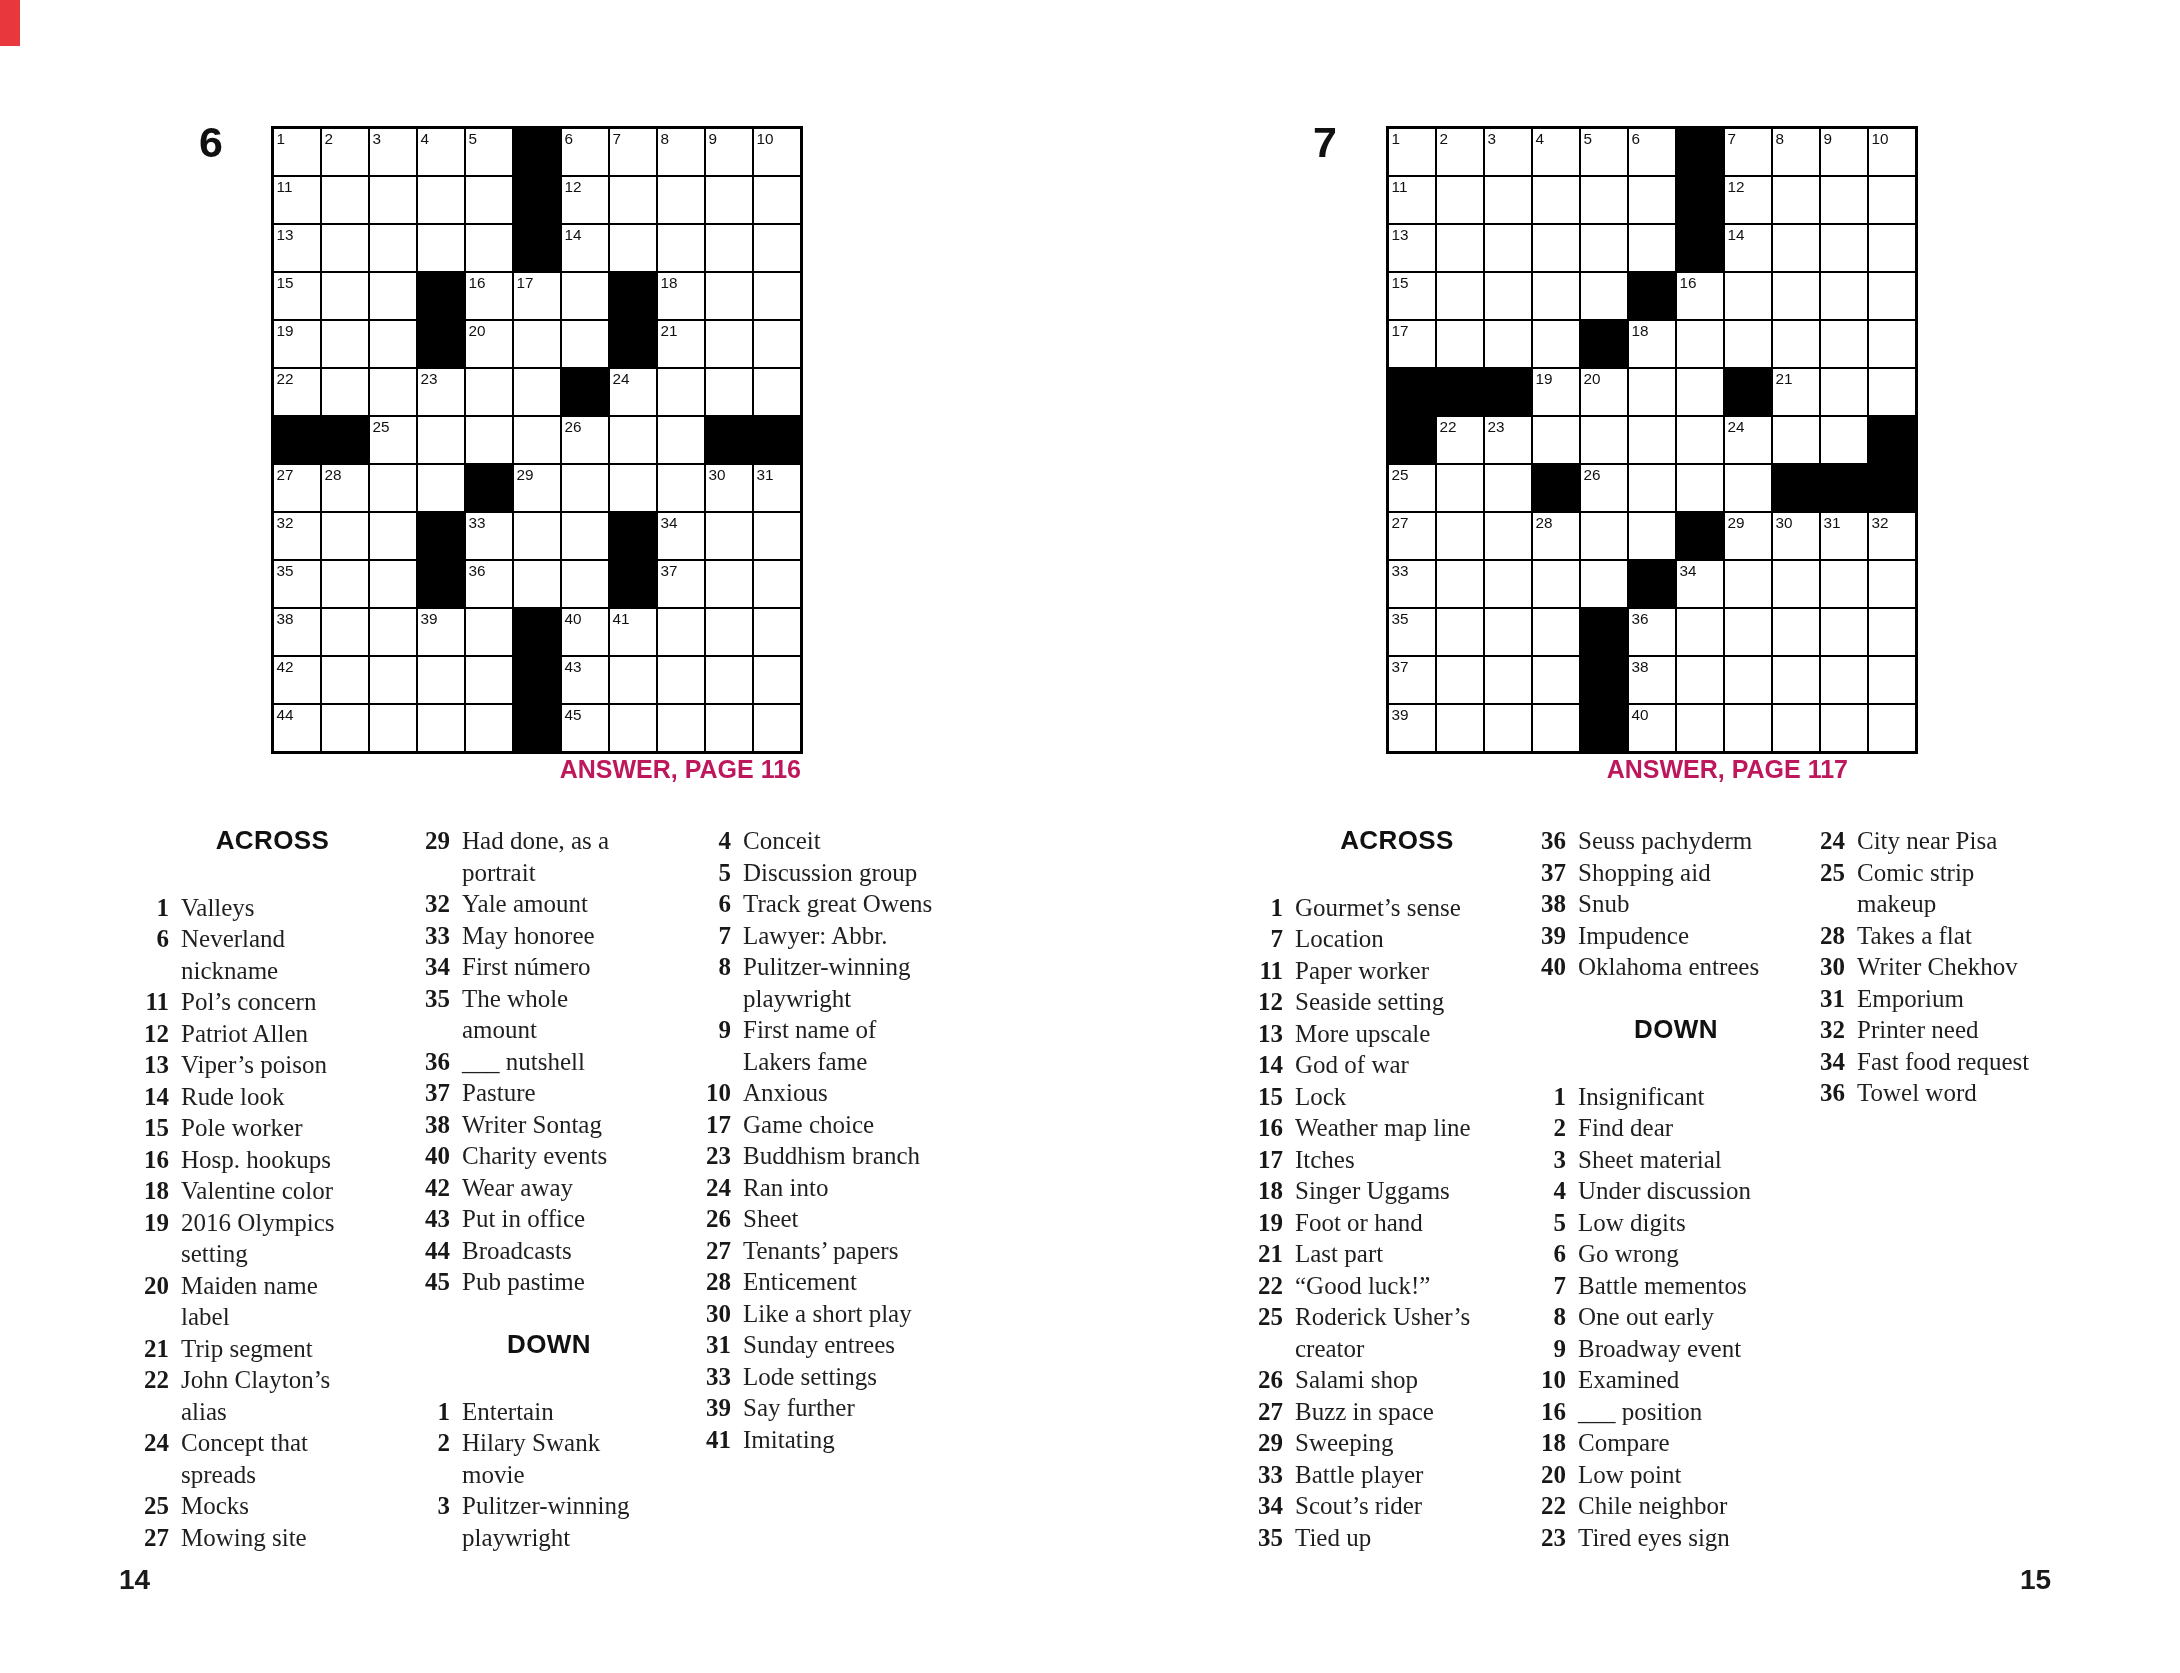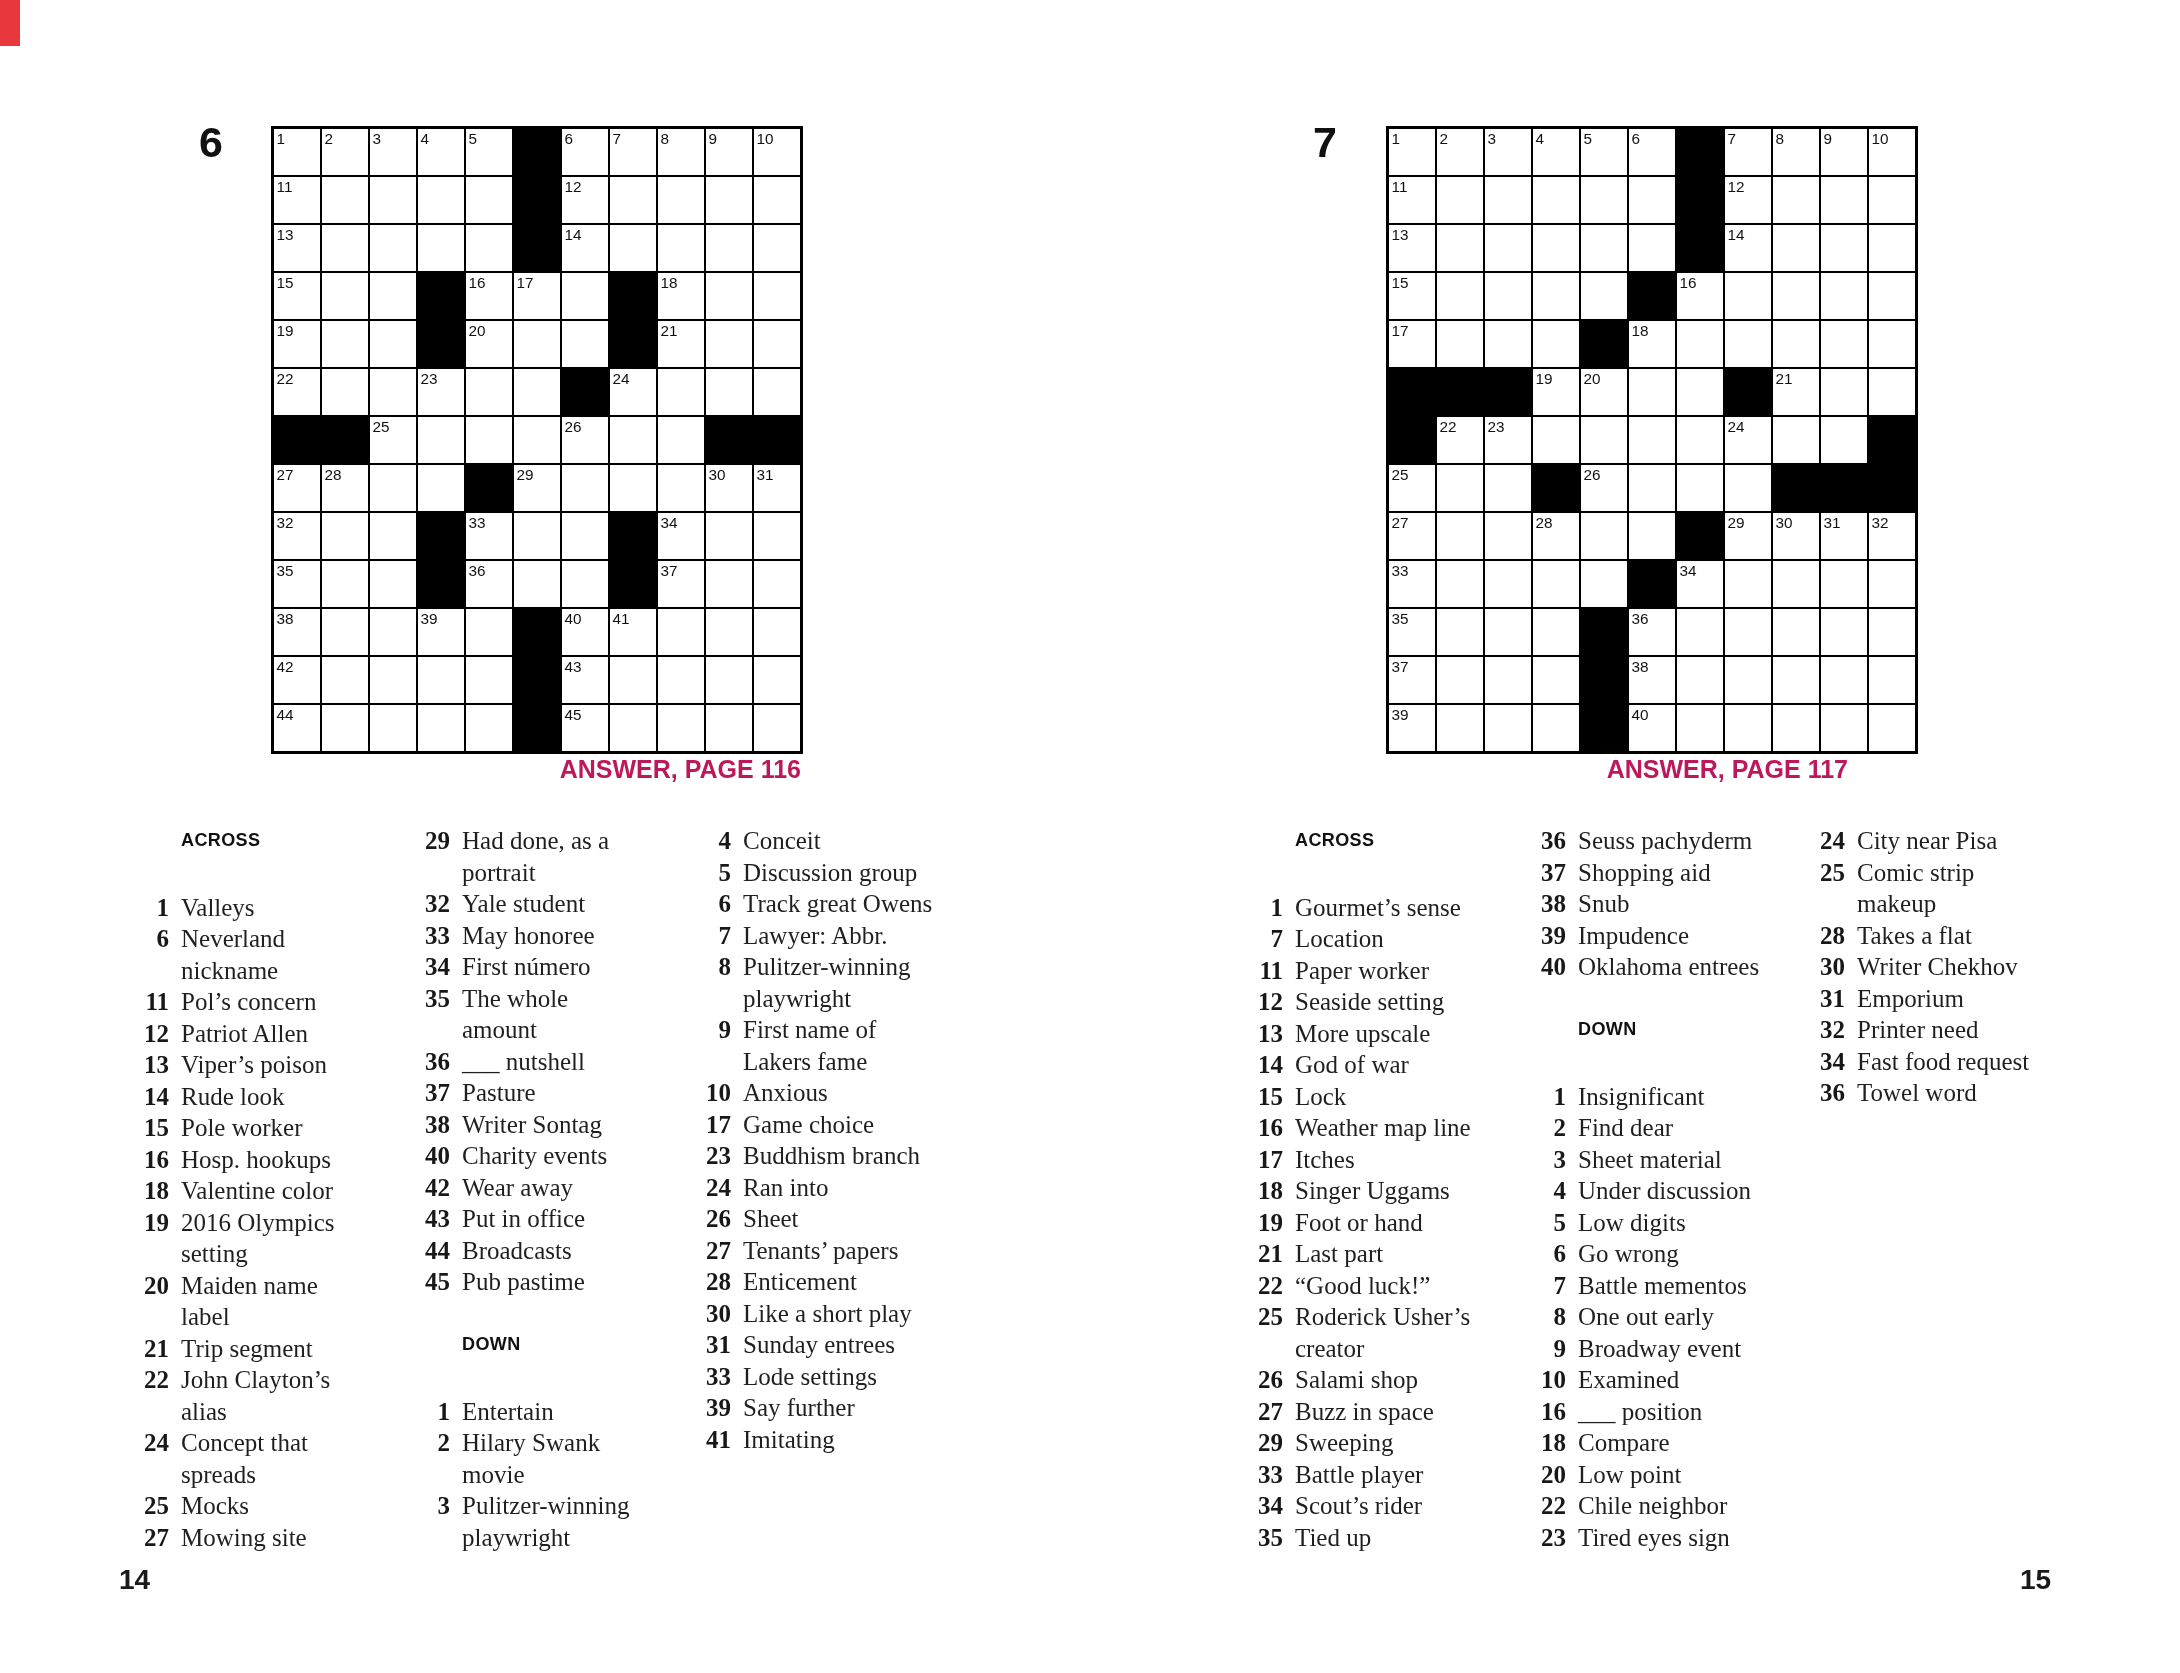--- a/index.html
+++ b/index.html
@@ -35,22 +35,22 @@
   .page-number{
     font-family:"Liberation Sans", sans-serif;font-weight:bold;font-size:28px;
     color:#1a1a1a;
   }
   
   .clue-col{font-size:25px;line-height:31.5px;}
   .clue{display:flex;align-items:flex-start;}
   .cn{flex:none;width:41px;text-align:right;font-weight:bold;color:#181818;}
   .ct{margin-left:12px;flex:1;}
   .clue-heading{
-    font-family:"Liberation Sans", sans-serif;font-weight:bold;font-size:18px;
-    color:#111;margin:31.5px 0 35px 53px;letter-spacing:0.4px;
+    font-family:"Liberation Sans", sans-serif;font-weight:bold;font-size:26px;
+    color:#111;margin:31.5px 0 35px 53px;letter-spacing:0.4px;text-align:center;
   }
   .clue-heading:first-child{margin-top:0;}
 </style>
 </head>
 <body>
 
 <div class="abs red-mark"></div>
 
 <div class="abs puzzle-label" style="left:199px;top:121px;">6</div>
 
@@ -359,21 +359,21 @@
       <span class="ct">Mowing site</span>
     </div>
   </div>
 <div class="abs clue-col" style="left:409px;top:825px;width:227px;">
     <div class="clue">
       <span class="cn">29</span>
       <span class="ct">Had done, as a portrait</span>
     </div>
     <div class="clue">
       <span class="cn">32</span>
-      <span class="ct">Yale student</span>
+      <span class="ct">Yale amount</span>
     </div>
     <div class="clue">
       <span class="cn">33</span>
       <span class="ct">May honoree</span>
     </div>
     <div class="clue">
       <span class="cn">34</span>
       <span class="ct">First número</span>
     </div>
     <div class="clue">

